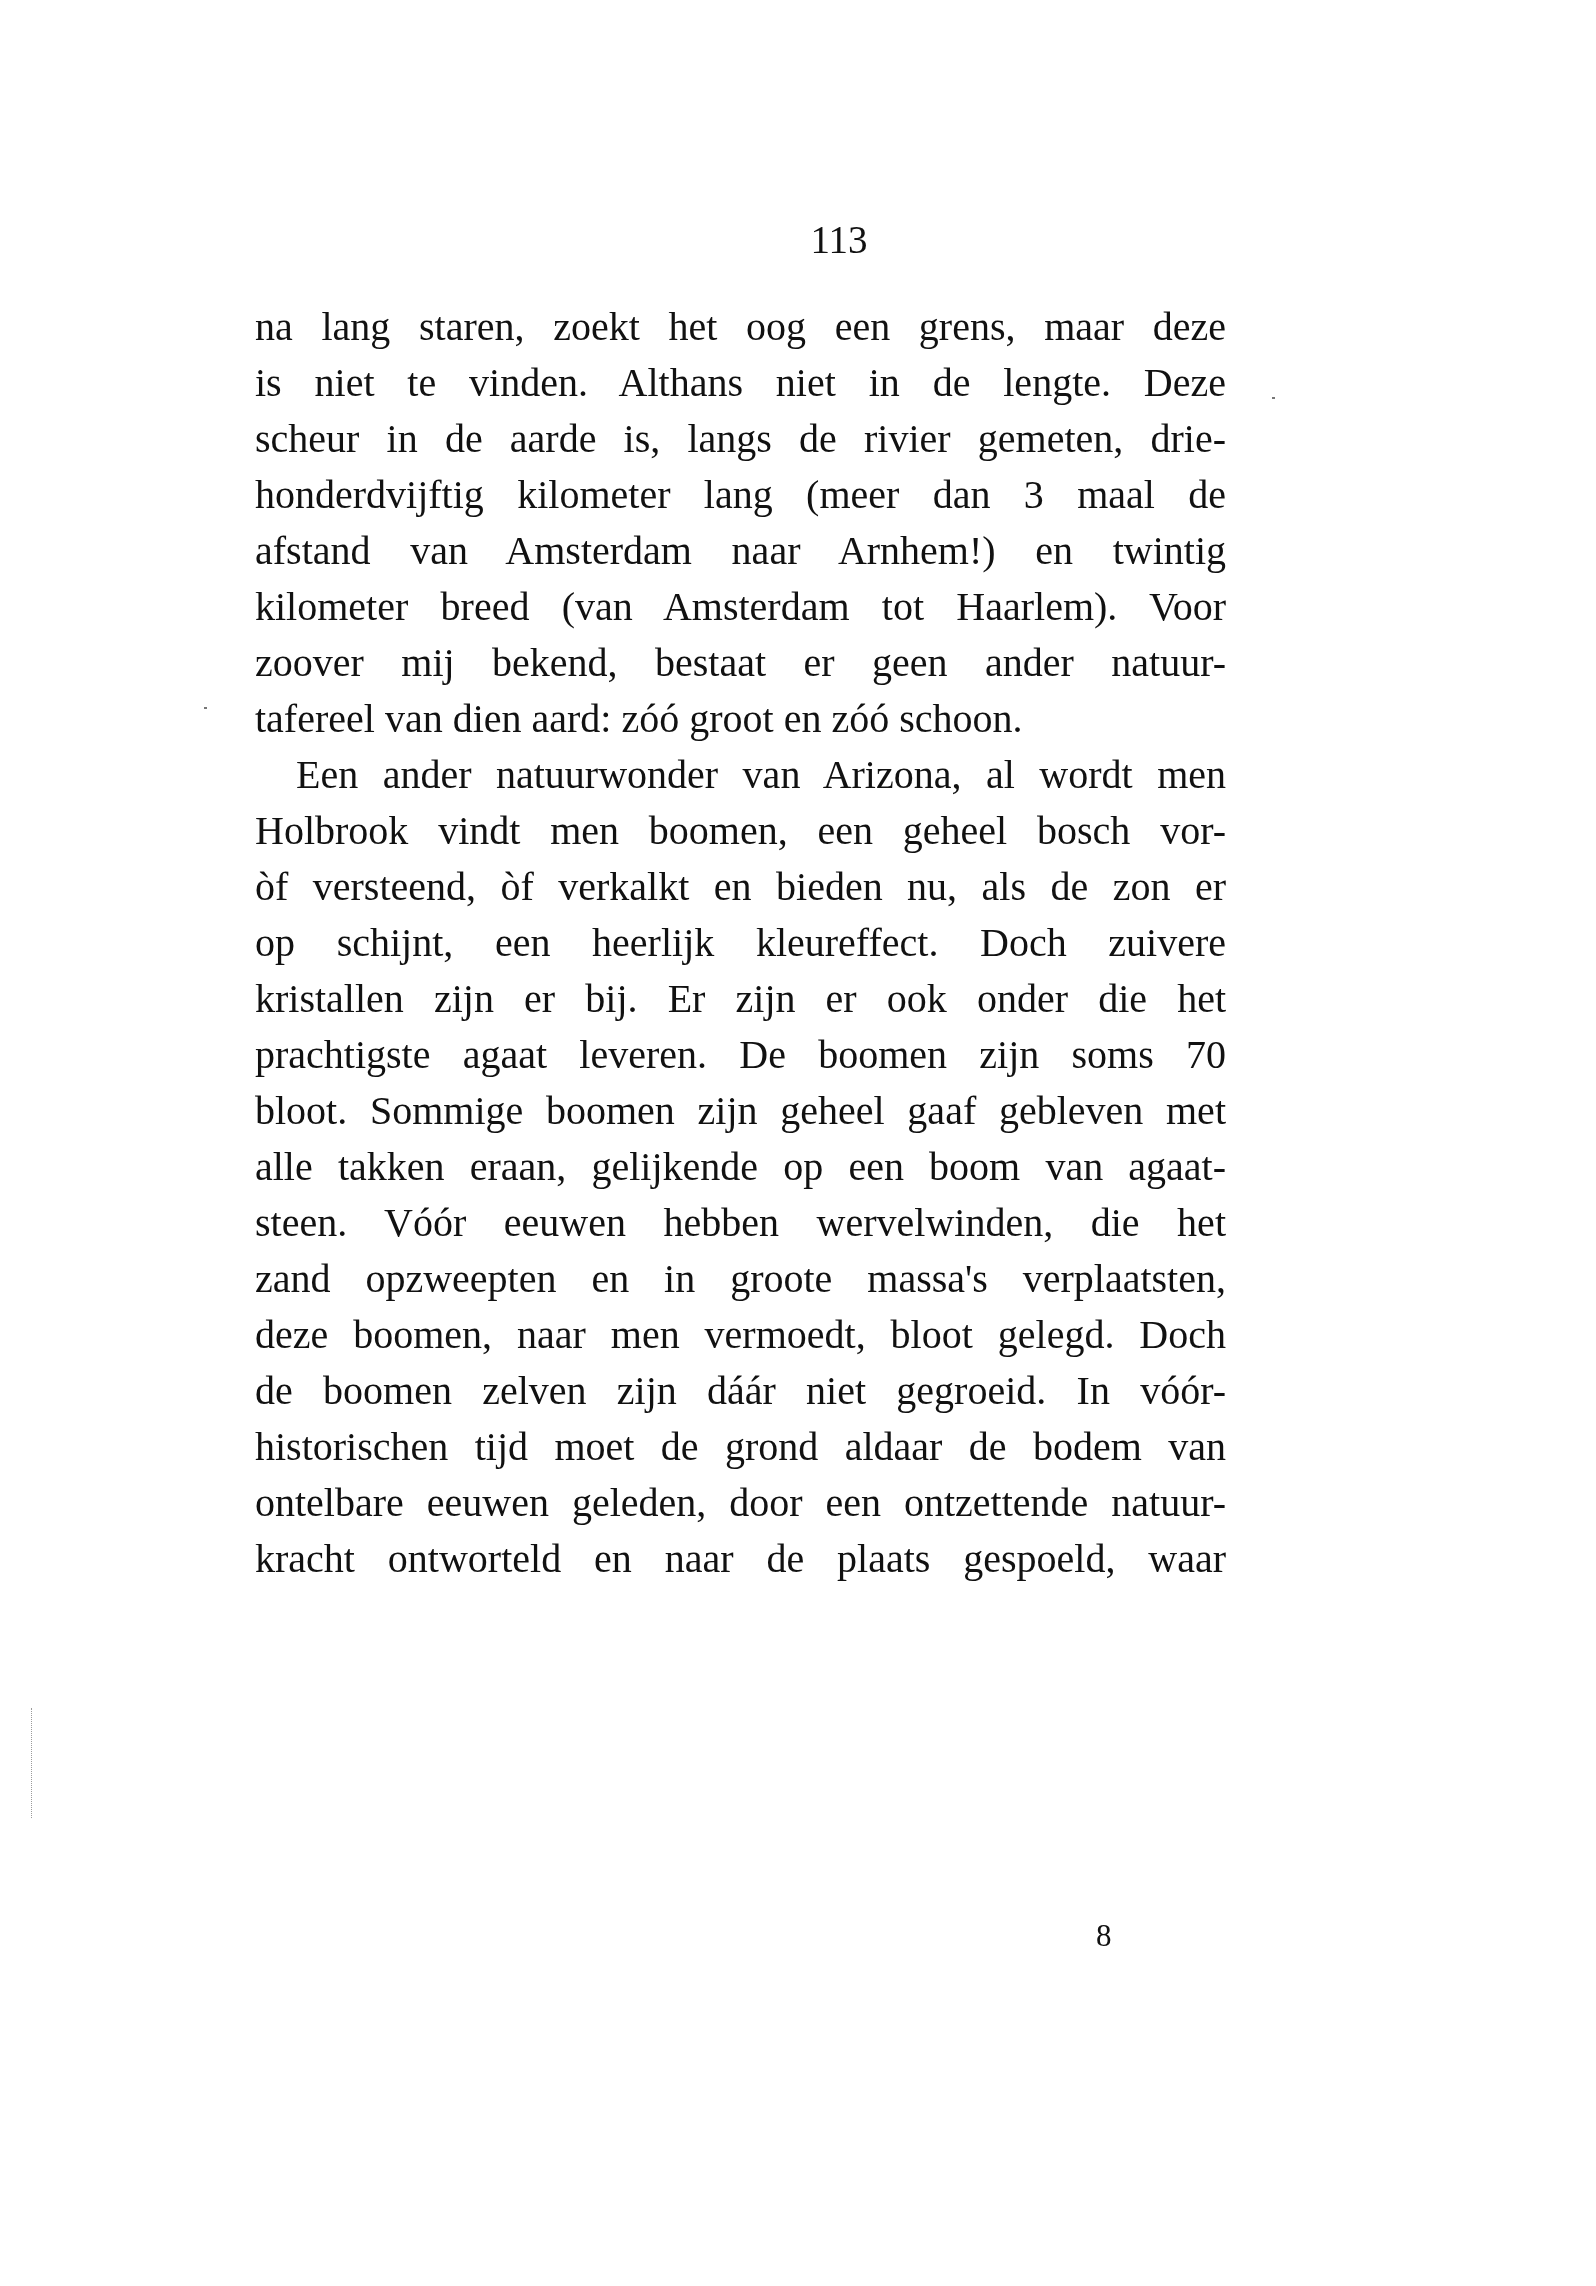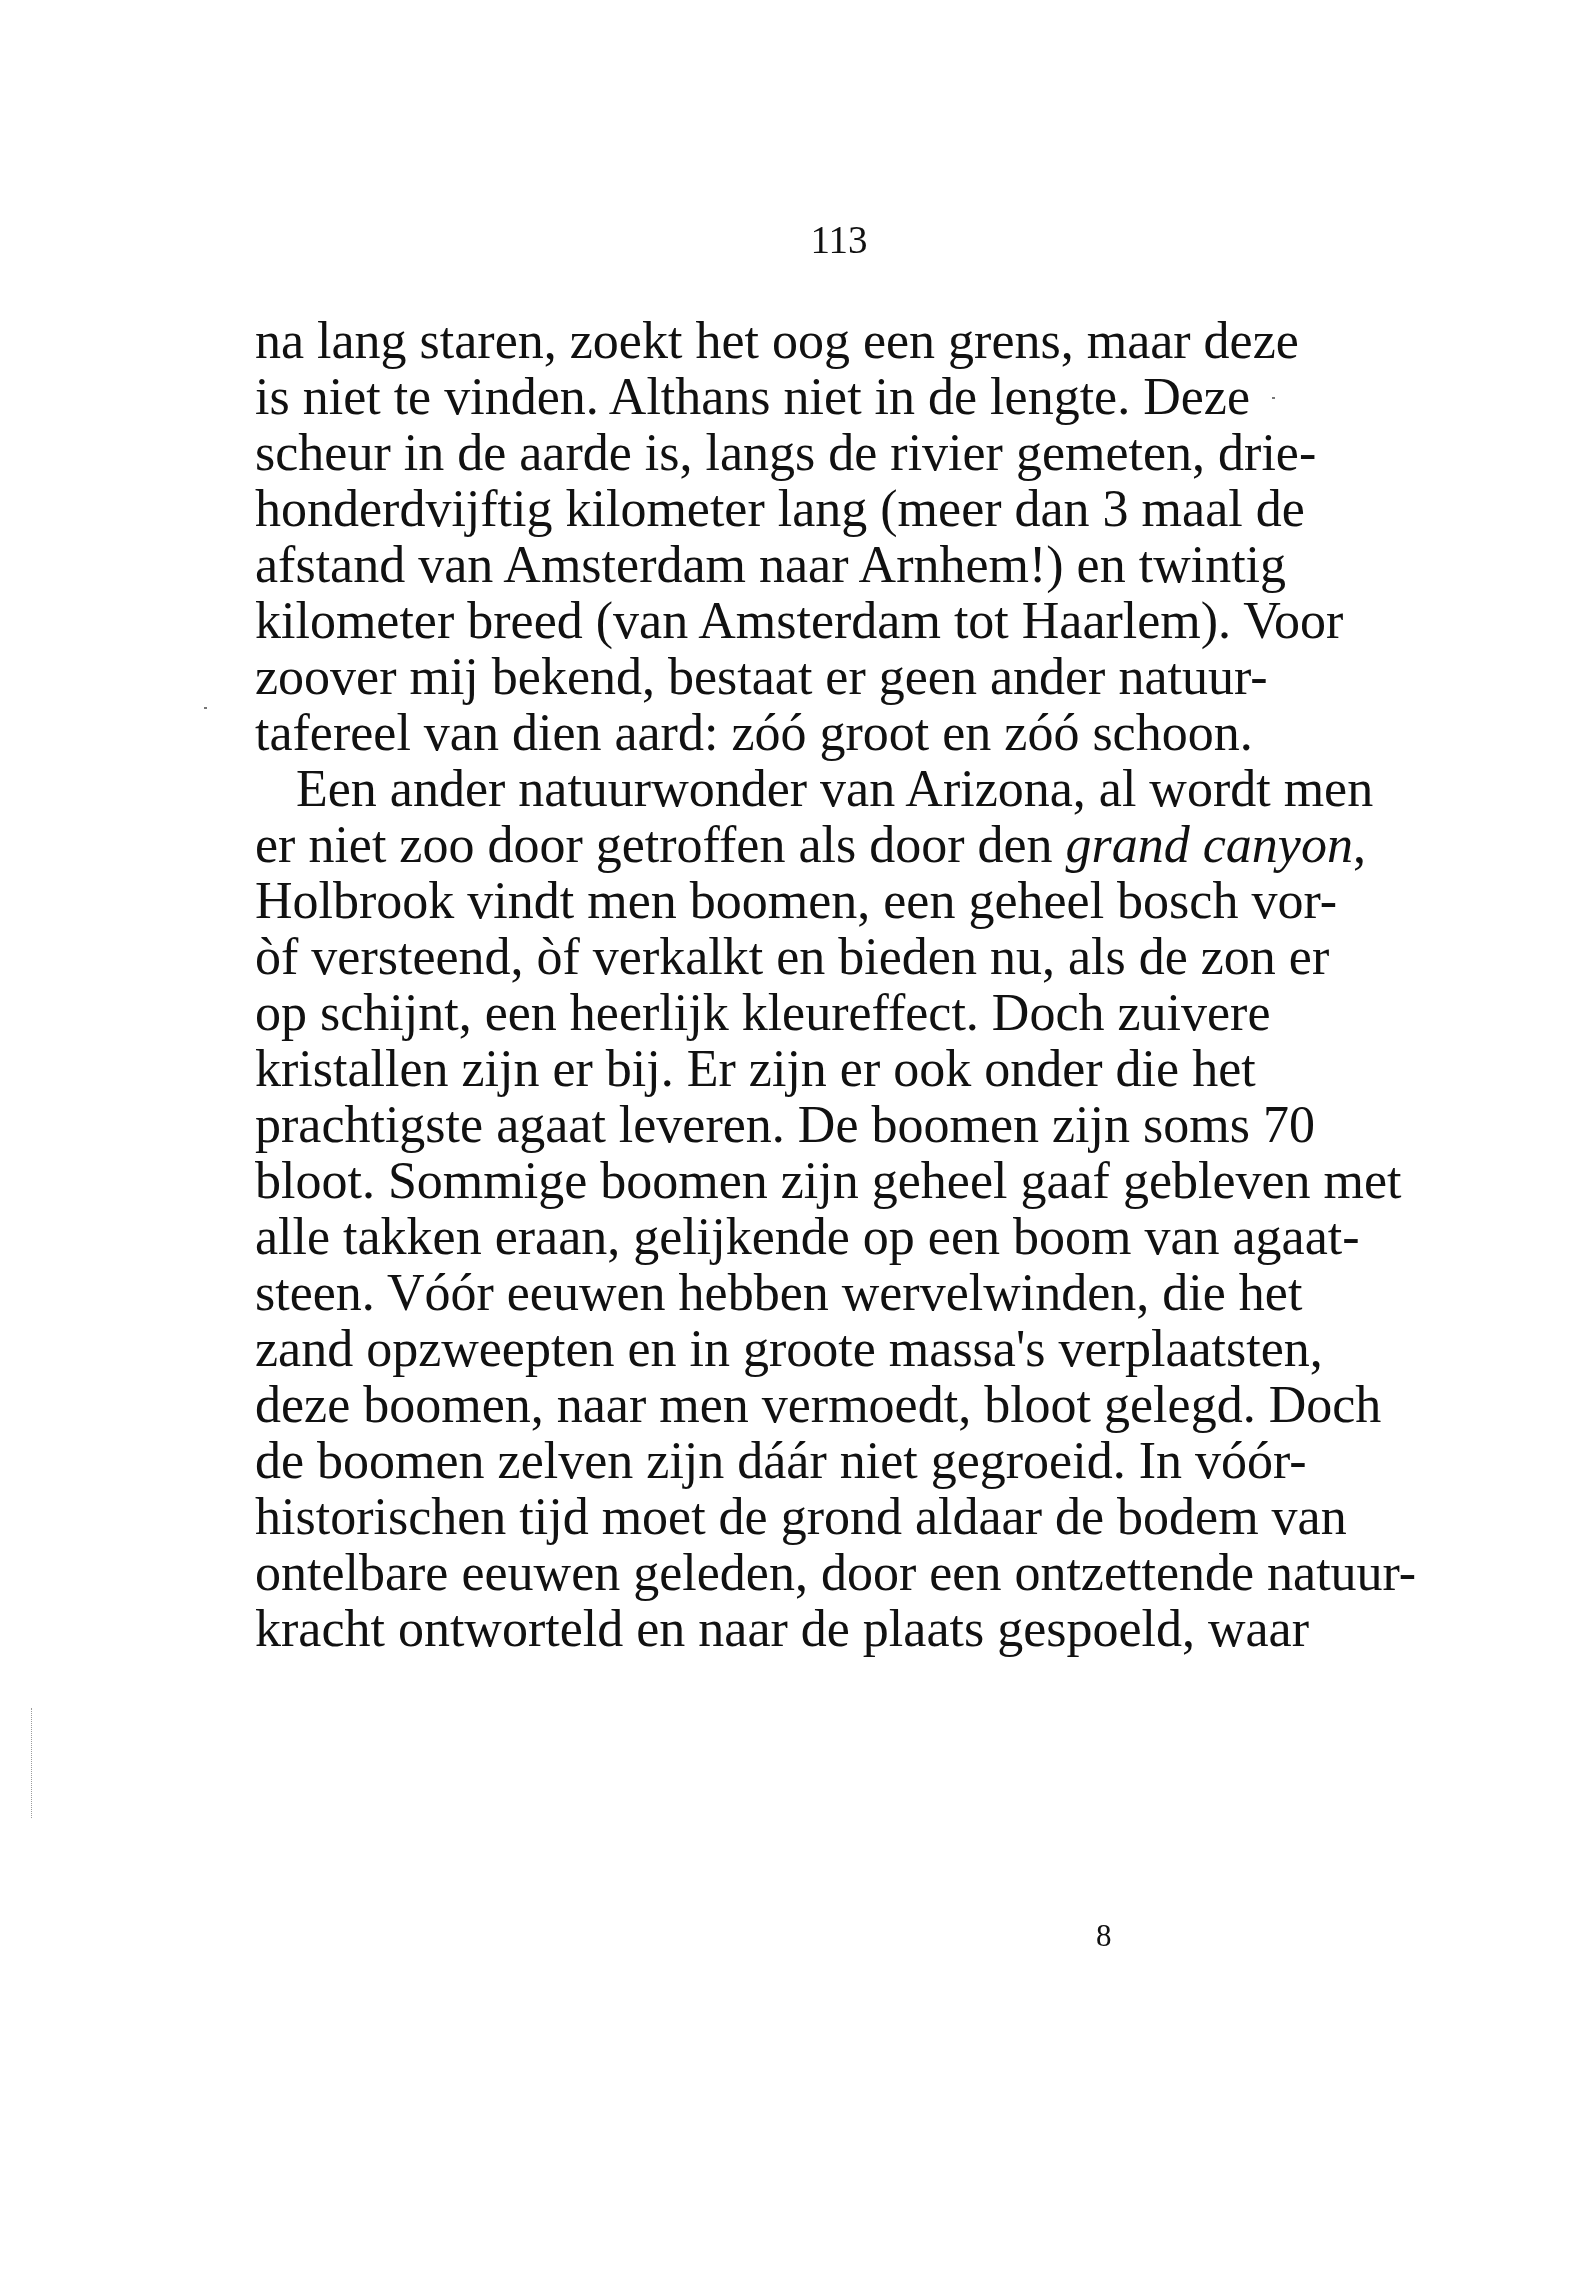--- a/index.html
+++ b/index.html
@@ -8,22 +8,22 @@
     position: absolute; left: 0; top: 0; width: 1597px; height: 2287px;
     background: #ffffff; color: #111111;
     font-family: "Liberation Serif", "DejaVu Serif", serif;
   }
   .page-number {
     position: absolute; left: 0; width: 1597px; top: 217px;
     text-align: center; font-size: 39px; line-height: 46px;
     padding-left: 81px; box-sizing: border-box;
   }
   .body-text {
-    position: absolute; left: 255px; top: 313px; width: 971px;
-    font-size: 52px; line-height: 56px;
+    position: absolute; left: 255px; top: 299px; width: 971px;
+    font-size: 40px; line-height: 56px;
   }
   .line {
     display: block; height: 56px; white-space: nowrap;
     text-align: justify; text-align-last: justify;
   }
   .line.last { text-align-last: left; }
   .line.indent { padding-left: 41px; }
   .line em { font-style: italic; }
   .signature-mark {
     position: absolute; left: 1096px; top: 1917px;
@@ -46,21 +46,20 @@
     <span class="line">na lang staren, zoekt het oog een grens, maar deze</span>
     <span class="line">is niet te vinden. Althans niet in de lengte. Deze</span>
     <span class="line">scheur in de aarde is, langs de rivier gemeten, drie-</span>
     <span class="line">honderdvijftig kilometer lang (meer dan 3 maal de</span>
     <span class="line">afstand van Amsterdam naar Arnhem!) en twintig</span>
     <span class="line">kilometer breed (van Amsterdam tot Haarlem). Voor</span>
     <span class="line">zoover mij bekend, bestaat er geen ander natuur-</span>
     <span class="line last">tafereel van dien aard: zóó groot en zóó schoon.</span>
 
     <span class="line indent">Een ander natuurwonder van Arizona, al wordt men</span>
-    <span class="line"><span>er niet zoo door getroffen als door den </span><em>grand canyon</em><span>,</span></span>
     <span class="line">Holbrook vindt men boomen, een geheel bosch vor-</span>
     <span class="line">òf versteend, òf verkalkt en bieden nu, als de zon er</span>
     <span class="line">op schijnt, een heerlijk kleureffect. Doch zuivere</span>
     <span class="line">kristallen zijn er bij. Er zijn er ook onder die het</span>
     <span class="line">prachtigste agaat leveren. De boomen zijn soms 70</span>
     <span class="line">bloot. Sommige boomen zijn geheel gaaf gebleven met</span>
     <span class="line">alle takken eraan, gelijkende op een boom van agaat-</span>
     <span class="line">steen. Vóór eeuwen hebben wervelwinden, die het</span>
     <span class="line">zand opzweepten en in groote massa's verplaatsten,</span>
     <span class="line">deze boomen, naar men vermoedt, bloot gelegd. Doch</span>

